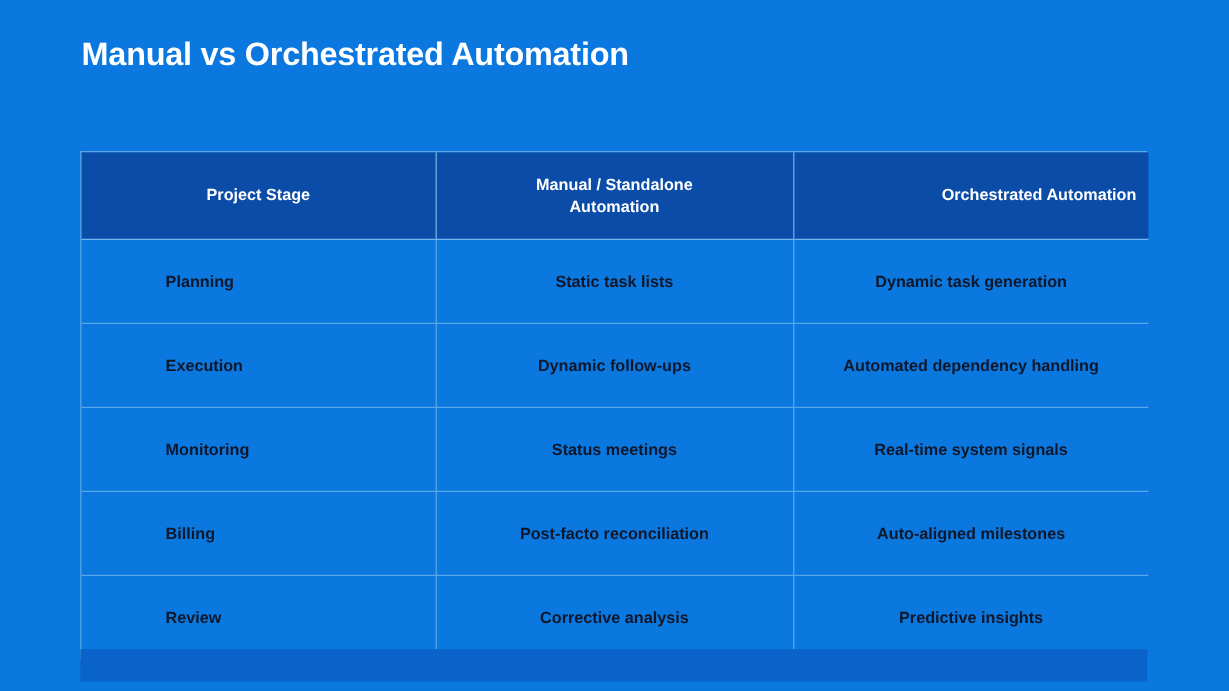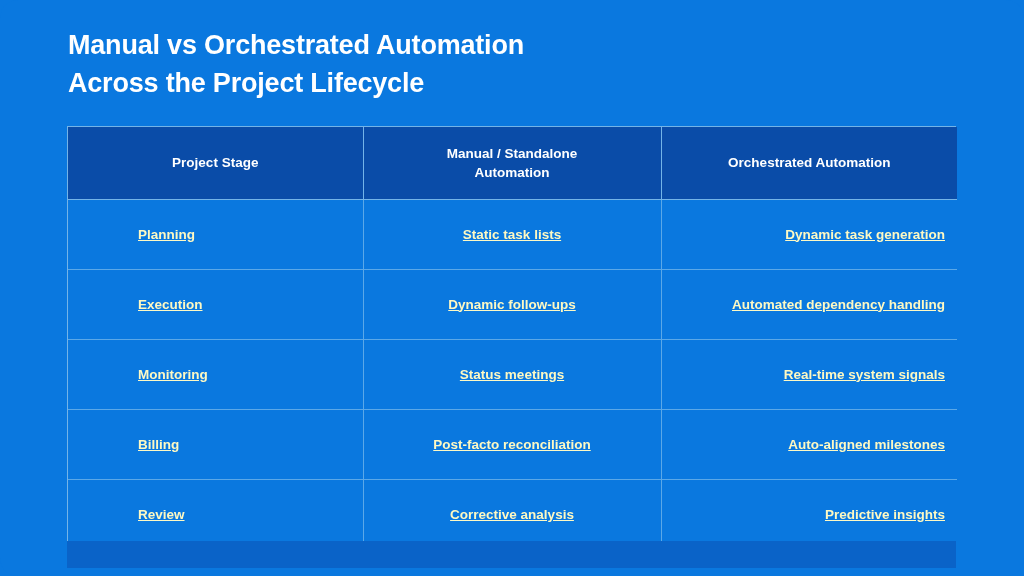--- a/index.html
+++ b/index.html
@@ -45,57 +45,55 @@
     font-size:13.5px;
     font-weight:bold;
     height:72px;
     text-align:center;
     vertical-align:middle;
     border-right:1px solid #74b4e8;
     border-bottom:1px solid #74b4e8;
     padding:0 10px;
     line-height:19px;
   }
-  table.cmp thead th:last-child { border-right:none; }
+  table.cmp thead th:last-child { border-right:none;text-align:right; }
 
   table.cmp tbody td {
     background:#0a78df;
-    color:#fef9c3;
+    color:#0f172a;
     font-size:13.5px;
     font-weight:bold;
     height:70px;
     vertical-align:middle;
     border-right:1px solid #5ba8e8;
     border-bottom:1px solid #5ba8e8;
     padding:0 12px;
     text-align:center;
-    text-decoration:underline;
   }
-  table.cmp tbody td:last-child { border-right:none;text-align:right; }
+  table.cmp tbody td:last-child { border-right:none; }
   table.cmp tbody tr:last-child td { border-bottom:none;margin-top:48px; }
   table.cmp tbody td.stage {
     text-align:left;
     padding-left:70px;
   }
 
   .footer-bar {
     position:absolute;
     left:67px; top:541px;
     width:889px; height:27px;
     background:#0a63c8;
   }
 </style>
 </head>
 <body>
 
 <div class="slide">
 
   <div class="title-block">
     <div class="title-line">Manual vs Orchestrated Automation</div>
-    <div class="title-line">Across the Project Lifecycle</div>
   </div>
 
   <div class="table-wrap">
     <table class="cmp">
       <colgroup>
         <col class="c1">
           <col class="c2">
           <col class="c3">
       </colgroup>
       <thead>

